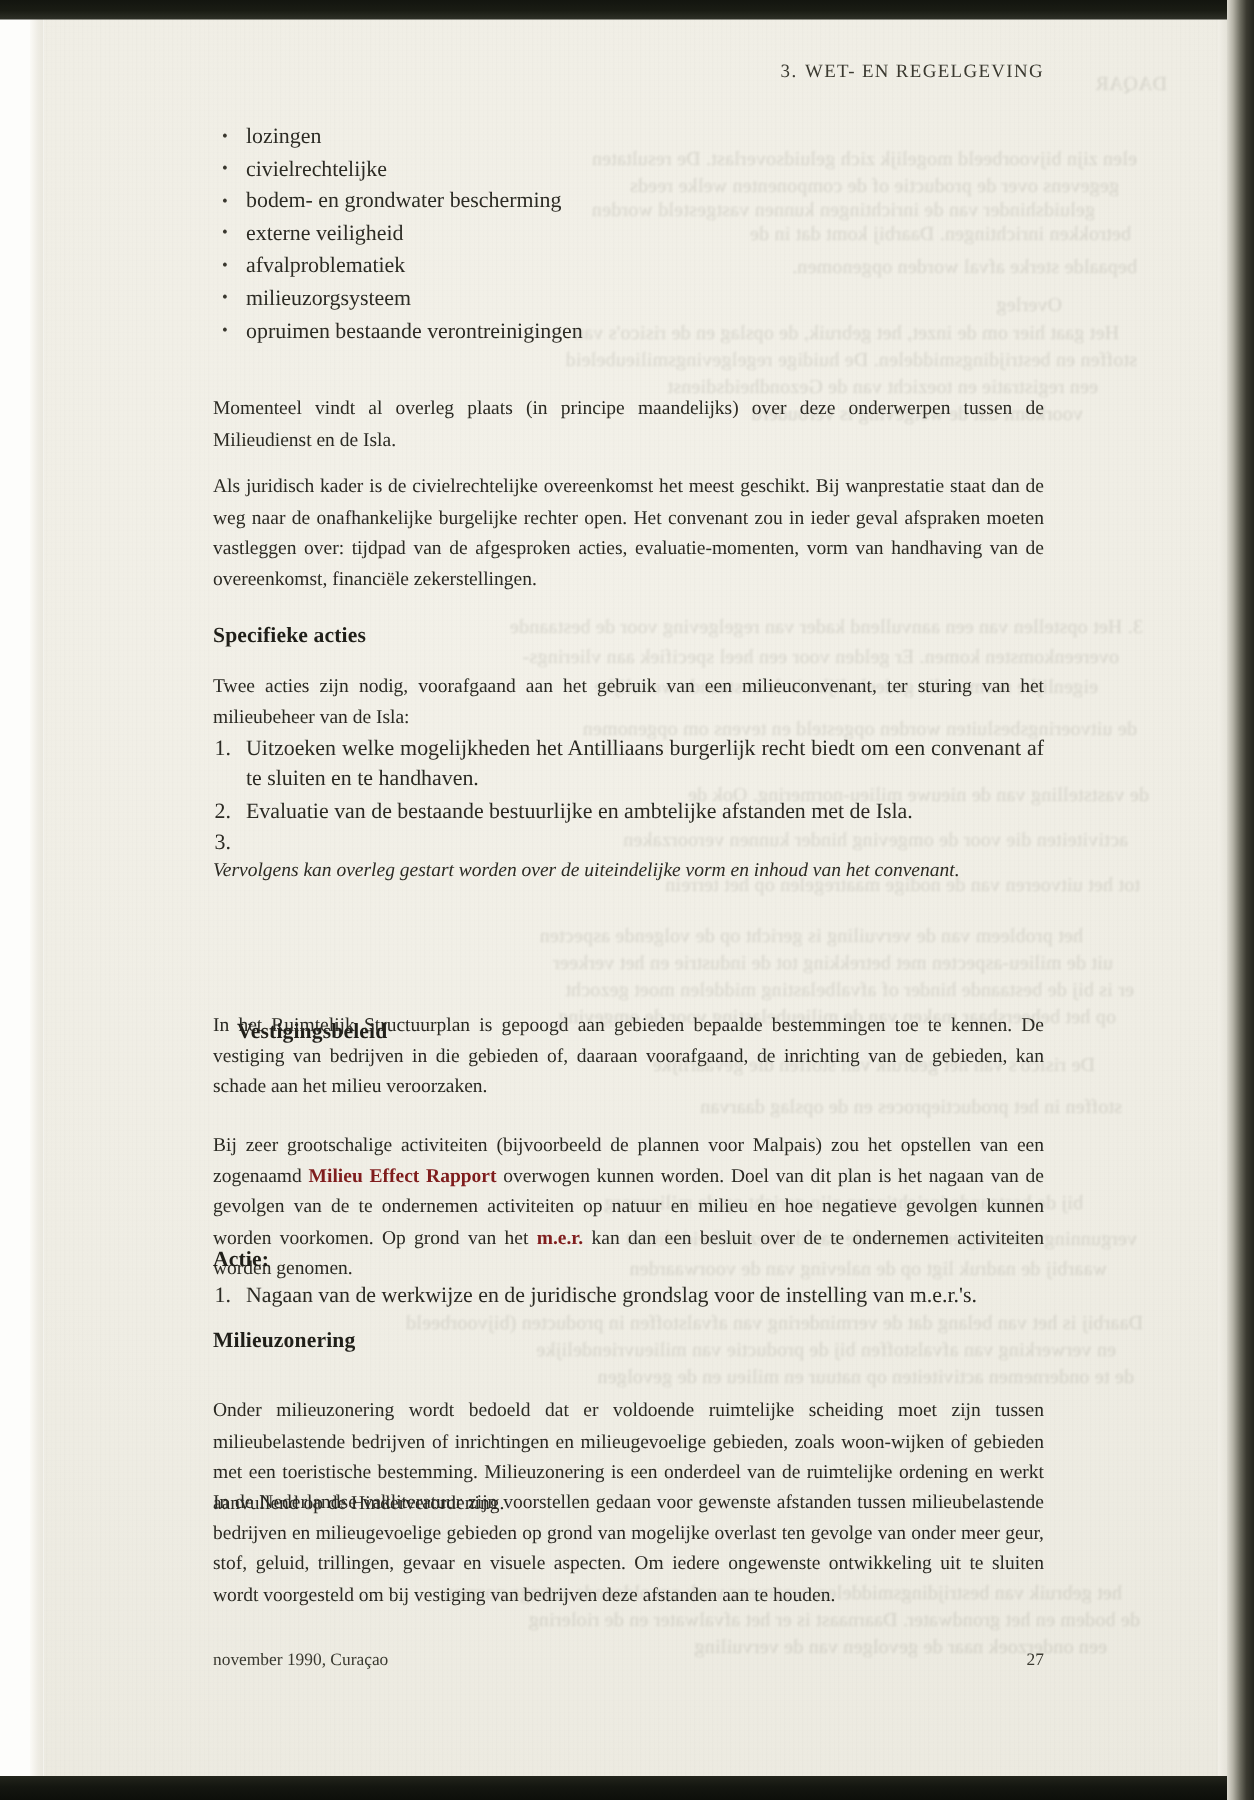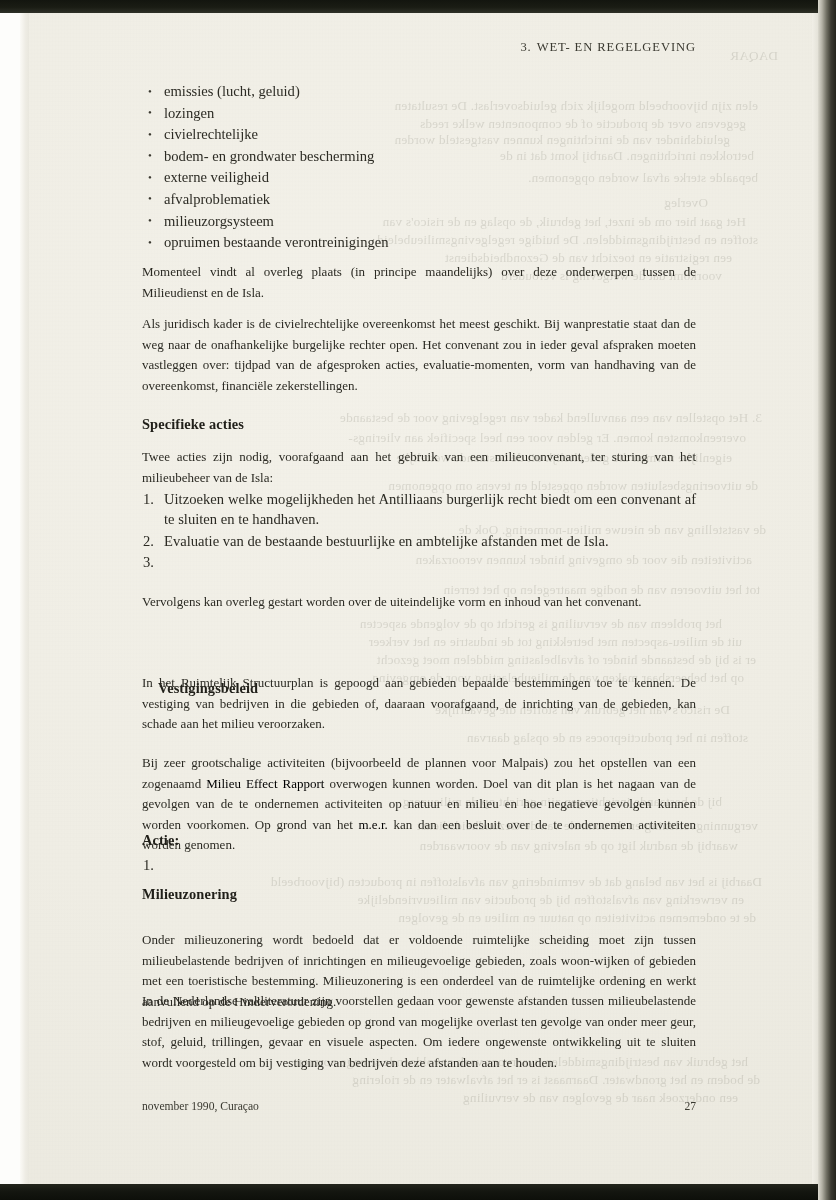--- a/index.html
+++ b/index.html
@@ -226,21 +226,21 @@
     width: 554px;
     display: flex;
     justify-content: space-between;
     align-items: baseline;
     font-size: 11.6px;
     color: #3a3930;
     z-index: 22;
     font-family: "Liberation Serif", serif;
   }
 
-  b, strong { font-weight: normal; color: #000000; }
+  b, strong { font-weight: bold; color: #7f1d1d; }
 </style>
 </head>
 <body>
 
 <div id="scan">
 
   <div class="paper">
     <div class="paper-grain"></div>
   </div>
 
@@ -286,21 +286,20 @@
   <div class="binding-mark bm2">⟫</div>
   <div class="binding-mark bm3">⟫</div>
   <div class="binding-mark bm4">⟫</div>
   <div class="binding-mark bm5">⟫</div>
 
   <div class="running-head">
     <span class="rh-num">3.</span><span>WET- EN REGELGEVING</span>
   </div>
 
   <ul class="bullet-list" id="bullet-list">
-      <li>emissies (lucht, geluid)</li>
       <li>lozingen</li>
       <li>civielrechtelijke</li>
       <li>bodem- en grondwater bescherming</li>
       <li>externe veiligheid</li>
       <li>afvalproblematiek</li>
       <li>milieuzorgsysteem</li>
       <li>opruimen bestaande verontreinigingen</li>
     </ul>
 
   <div class="content">
@@ -319,39 +318,39 @@
     <div class="blk" style="top:435px;">
       <p class="para">Twee acties zijn nodig, voorafgaand aan het gebruik van een milieuconvenant, ter sturing van het milieubeheer van de Isla:</p>
     </div>
     <div class="blk" style="top:477px;">
       <ol class="num-list" id="specifieke-acties-list">
           <li><span class="n">1.</span><span>Uitzoeken welke mogelijkheden het Antilliaans burgerlijk recht biedt om een convenant af te sluiten en te handhaven.</span></li>
           <li><span class="n">2.</span><span>Evaluatie van de bestaande bestuurlijke en ambtelijke afstanden met de Isla.</span></li>
           <li><span class="n">3.</span></li>
         </ol>
     </div>
-    <div class="blk" style="top:580px;">
+    <div class="blk" style="top:558px;font-style:italic;">
       <p class="para">Vervolgens kan overleg gestart worden over de uiteindelijke vorm en inhoud van het convenant.</p>
     </div>
 
     <div class="blk" style="top:668px;margin-left:16px;">
       <h3 class="sec-head">Vestigingsbeleid</h3>
     </div>
     <div class="blk" style="top:661px;">
       <p class="para">In het Ruimtelijk Structuurplan is gepoogd aan gebieden bepaalde bestemmingen toe te kennen. De vestiging van bedrijven in die gebieden of, daaraan voorafgaand, de inrichting van de gebieden, kan schade aan het milieu veroorzaken.</p>
     </div>
     <div class="blk" style="top:741px;">
       <p class="para"><span>Bij zeer grootschalige activiteiten (bijvoorbeeld de plannen voor Malpais) zou het opstellen van een zogenaamd </span><b>Milieu Effect Rapport</b><span> overwogen kunnen worden. Doel van dit plan is het nagaan van de gevolgen van de te ondernemen activiteiten op natuur en milieu en hoe negatieve gevolgen kunnen worden voorkomen. Op grond van het </span><b>m.e.r.</b><span> kan dan een besluit over de te ondernemen activiteiten worden genomen.</span></p>
     </div>
     <div class="blk" style="top:820px;">
       <h4 class="sec-head">Actie:</h4>
     </div>
     <div class="blk" style="top:842px;">
       <ol class="num-list" id="actie-list">
-          <li><span class="n">1.</span></li>
+          <li><span class="n">1.</span><span>Nagaan van de werkwijze en de juridische grondslag voor de instelling van m.e.r.'s.</span></li>
         </ol>
     </div>
 
     <div class="blk" style="top:874px;">
       <h3 class="sec-head">Milieuzonering</h3>
     </div>
     <div class="blk" style="top:918px;">
       <p class="para">Onder milieuzonering wordt bedoeld dat er voldoende ruimtelijke scheiding moet zijn tussen milieubelastende bedrijven of inrichtingen en milieugevoelige gebieden, zoals woon-wijken of gebieden met een toeristische bestemming. Milieuzonering is een onderdeel van de ruimtelijke ordening en werkt aanvullend op de Hinderverordening.</p>
     </div>
     <div class="blk" style="top:979px;">

